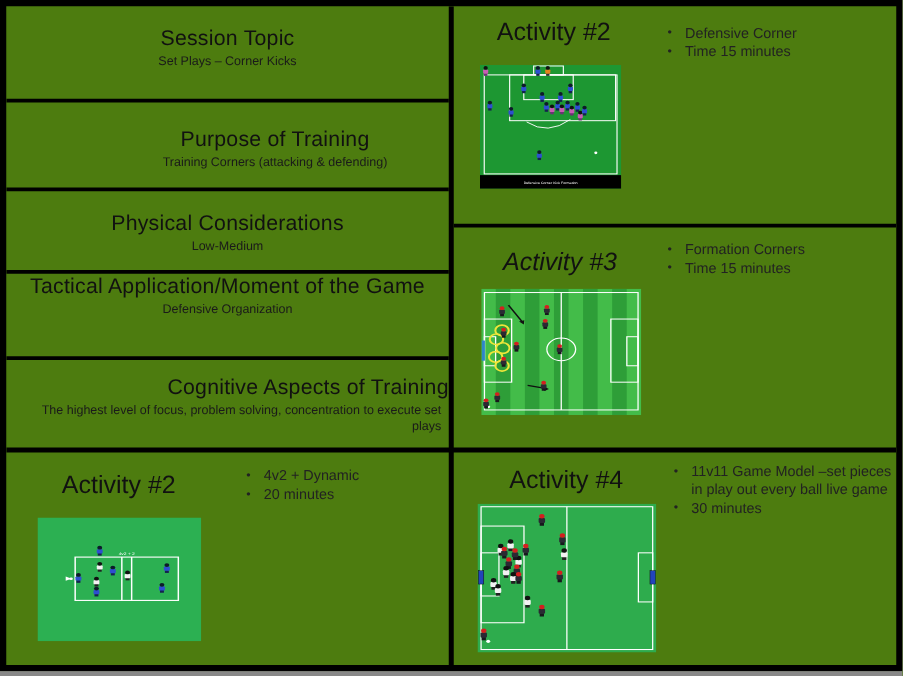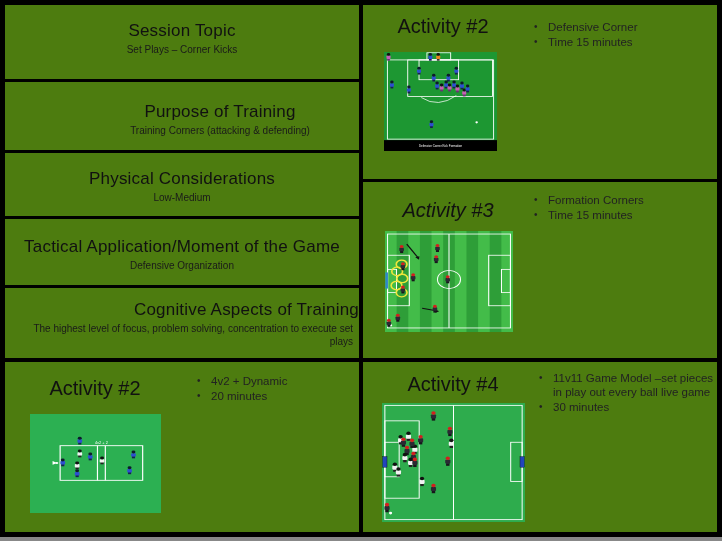--- a/index.html
+++ b/index.html
@@ -43,21 +43,21 @@
     <div class="hs">Set Plays – Corner Kicks</div>
   </div>
   <div class="hcell" style="top:77px;height:68px;padding-top:20px;margin-left:38px;">
     <div class="ht">Purpose of Training</div>
     <div class="hs">Training Corners (attacking &amp; defending)</div>
   </div>
   <div class="hcell" style="top:148px;height:63px;padding-top:16px;border-radius:12px;">
     <div class="ht">Physical Considerations</div>
     <div class="hs">Low-Medium</div>
   </div>
-  <div class="hcell" style="top:214px;height:66px;padding-top:18px;">
+  <div class="hcell" style="top:214px;height:66px;">
     <div class="ht">Tactical Application/Moment of the Game</div>
     <div class="hs">Defensive Organization</div>
   </div>
   <div class="hcell" style="top:283px;height:70px;padding-top:12px;text-align:right;">
     <div class="ht">Cognitive Aspects of Training</div>
     <div class="hs">The highest level of focus, problem solving, concentration to execute set plays</div>
   </div>
 
   <div class="atitle" style="left:20px;top:372px;width:140px;">Activity #2</div>
   <div class="bullets" style="left:192px;top:369px;">

